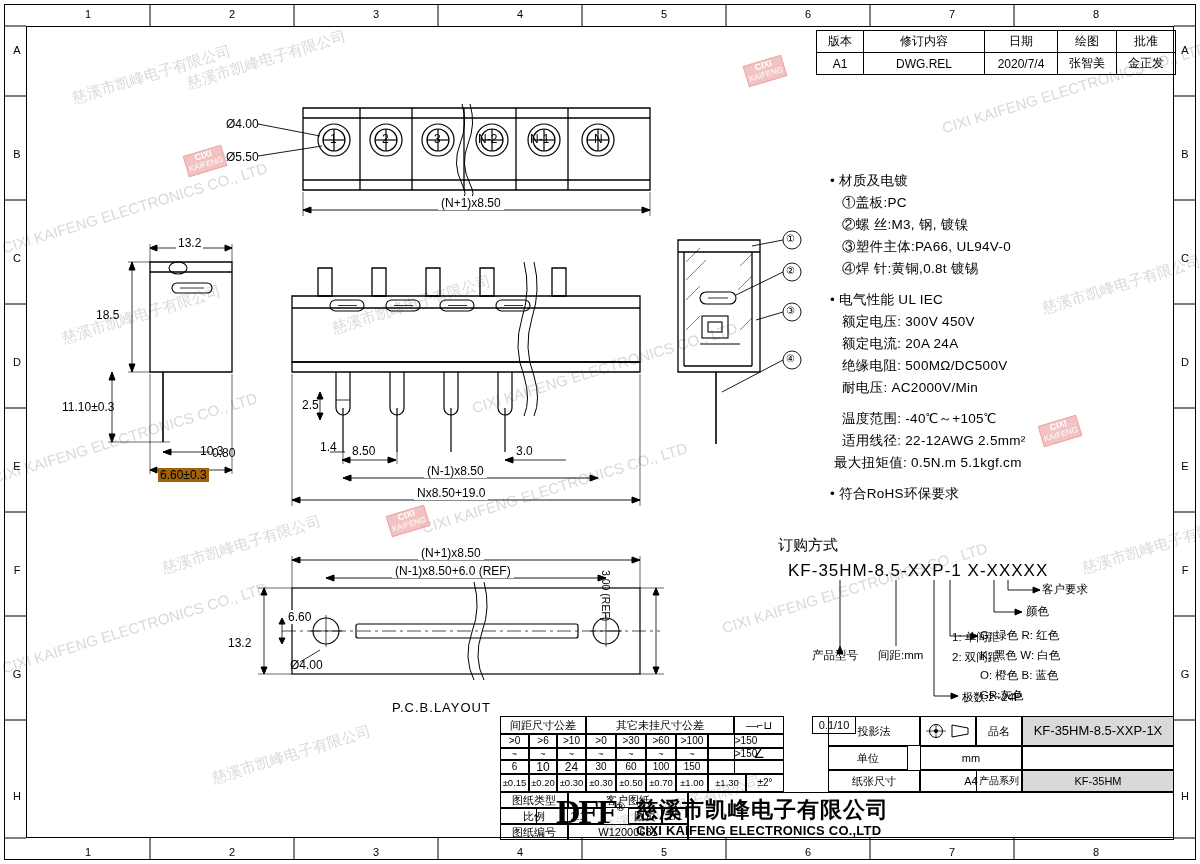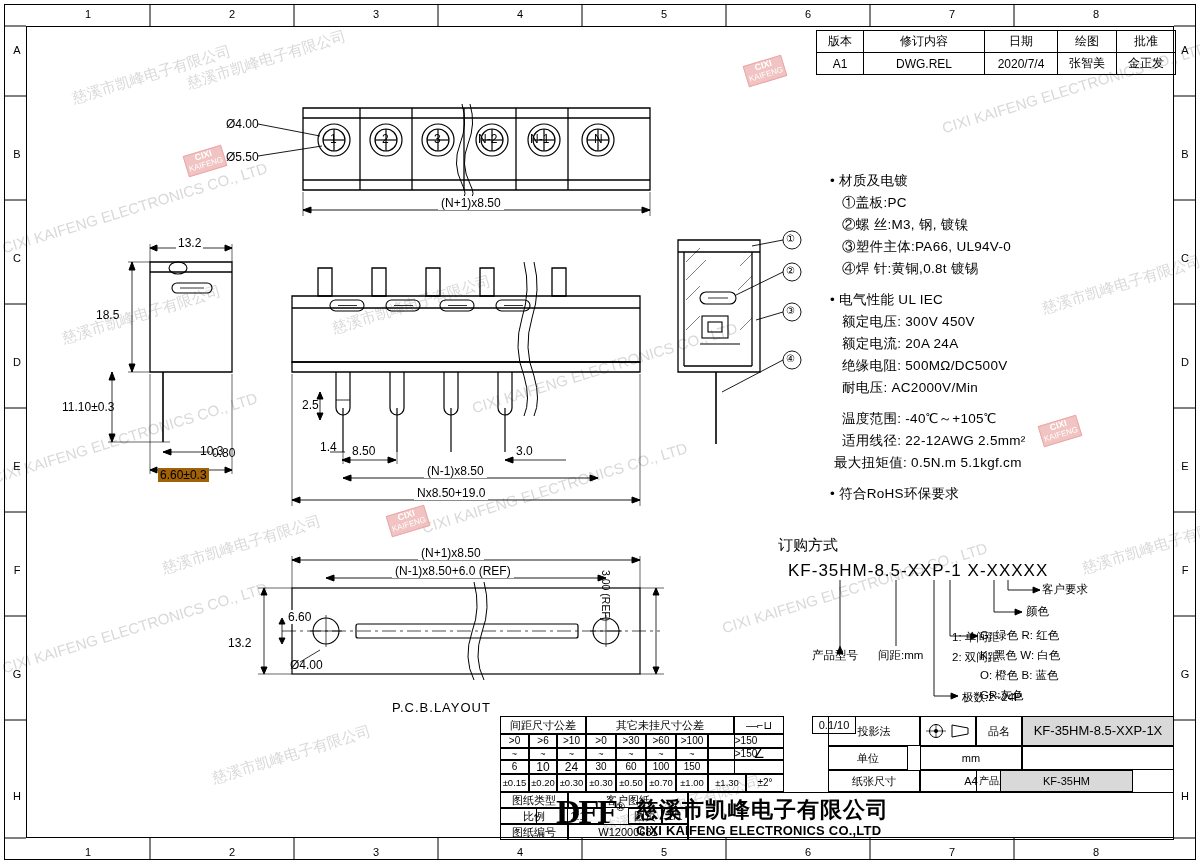--- a/index.html
+++ b/index.html
@@ -551,21 +551,21 @@
     <div class="tbcell" style="left:746px;top:774px;width:38px;height:18px;font-size:10px;">±2°</div>
     <div class="tbcell" style="left:734px;top:734px;width:50px;height:40px;font-size:13px;">∠</div>
 
     <div class="tbcell" style="left:828px;top:746px;width:80px;height:24px;">单位</div>
     <div class="tbcell" style="left:920px;top:746px;width:102px;height:24px;">mm</div>
     <div class="tbcell" style="left:1022px;top:746px;width:152px;height:24px;"></div>
     <div class="tbcell" style="left:828px;top:770px;width:92px;height:22px;">纸张尺寸</div>
     <div class="tbcell" style="left:920px;top:770px;width:102px;height:22px;">A4</div>
     <div class="tbcell" style="left:1022px;top:770px;width:0px;height:22px;border:none;"></div>
     <div class="tbcell" style="left:976px;top:770px;width:46px;height:22px;font-size:10px;">产品系列</div>
-    <div class="tbcell" style="left:1000px;top:770px;width:133px;height:22px;background:#d9d9d9;">KF-35HM</div>
+    <div class="tbcell" style="left:1022px;top:770px;width:152px;height:22px;background:#d9d9d9;">KF-35HM</div>
 
     <div class="tbcell" style="left:500px;top:792px;width:68px;height:16px;">图纸类型</div>
     <div class="tbcell" style="left:568px;top:792px;width:120px;height:16px;">客户图纸</div>
     <div class="tbcell" style="left:500px;top:808px;width:68px;height:16px;">比例</div>
     <div class="tbcell" style="left:536px;top:808px;width:68px;height:16px;padding-left:16px;">1:1</div>
     <div class="tbcell" style="left:628px;top:808px;width:34px;height:16px;">图页</div>
     <div class="tbcell" style="left:662px;top:808px;width:26px;height:16px;">1/1</div>
     <div class="tbcell" style="left:500px;top:824px;width:68px;height:16px;">图纸编号</div>
     <div class="tbcell" style="left:568px;top:824px;width:120px;height:16px;">W12000681</div>
     <div class="tbcell" style="left:688px;top:792px;width:486px;height:48px;border-left:1px solid #000;border-top:1px solid #000;border-right:1px solid #000;border-bottom:1px solid #000;background:transparent;"></div>

